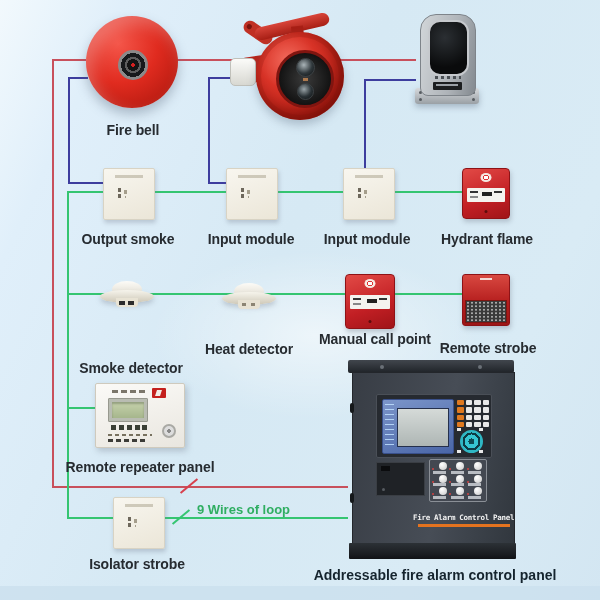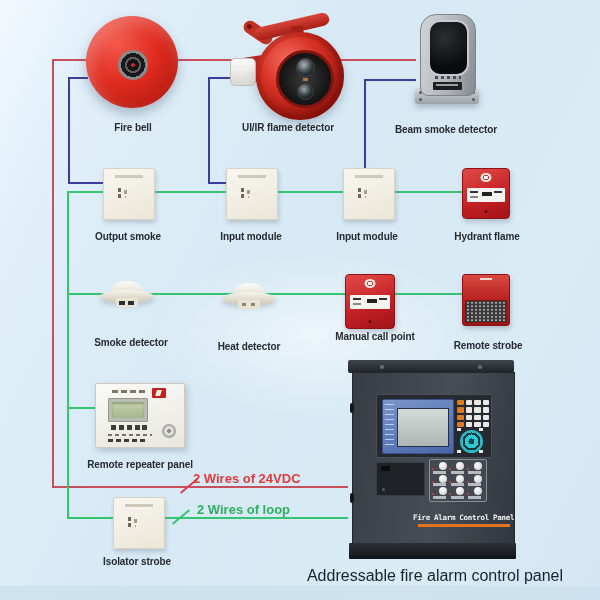--- a/index.html
+++ b/index.html
@@ -13,23 +13,23 @@
 
   
   .wire{position:absolute;}
   .red{background:#c8505c;}
   .blue{background:#3d3d9e;}
   .green{background:#35c571;}
   .tick{transform:rotate(-40deg);}
 
   
   .lbl{position:absolute;transform:translateX(-50%);white-space:nowrap;
-       font-size:10px;font-weight:600;color:#262b30;letter-spacing:-.1px;}
+       font-size:14px;font-weight:600;color:#262b30;letter-spacing:-.1px;}
   .caption{position:absolute;transform:translateX(-50%);white-space:nowrap;
-       font-size:16px;font-weight:400;color:#15242e;}
+       font-size:14px;font-weight:700;color:#15242e;}
   .ann{position:absolute;font-size:13px;font-weight:600;white-space:nowrap;}
   .ann.p{color:#e03a3a;}
   .ann.l{color:#2fae62;}
 
   
   .bell{position:absolute;left:86px;top:16px;width:92px;height:92px;border-radius:50%;
     background:radial-gradient(circle at 35% 30%,#f4564a,#e02b1f 45%,#b51a10 85%,#8f130c);
     box-shadow:0 6px 12px rgba(90,105,125,.4), inset 6px 8px 16px rgba(255,255,255,.28);}
   .bell-hub{position:absolute;left:32px;top:34px;width:30px;height:30px;border-radius:50%;
     background:radial-gradient(circle,#d22020 0 2px,#141414 2px 6px,#5d5d5d 6px 8px,#17191b 8px 12px,#8a8a8a 12px 15px);}
@@ -334,29 +334,26 @@
       <div class="kcell"></div>
       <div class="kcell"></div>
       <div class="kcell"></div>
     </div>
   </div>
   <div class="nameplate">Fire Alarm Control Panel</div>
   <div class="nameplate-bar"></div>
   <div class="panel-base"></div>
 
   <div class="lbl" style="left:133px;top:122px">Fire bell</div>
-  <div class="lbl" style="left:288px;top:122px">UI/IR flame detector</div>
-  <div class="lbl" style="left:446px;top:124px">Beam smoke detector</div>
   <div class="lbl" style="left:128px;top:231px">Output smoke</div>
   <div class="lbl" style="left:251px;top:231px">Input module</div>
   <div class="lbl" style="left:367px;top:231px">Input module</div>
   <div class="lbl" style="left:487px;top:231px">Hydrant flame</div>
-  <div class="lbl" style="left:131px;top:337px">Smoke detector</div>
+  <div class="lbl" style="left:131px;top:360px">Smoke detector</div>
   <div class="lbl" style="left:249px;top:341px">Heat detector</div>
   <div class="lbl" style="left:375px;top:331px">Manual call point</div>
   <div class="lbl" style="left:488px;top:340px">Remote strobe</div>
   <div class="lbl" style="left:140px;top:459px">Remote repeater panel</div>
   <div class="lbl" style="left:137px;top:556px">Isolator strobe</div>
 
-  <div class="ann p" style="left:193px;top:471px">2 Wires of 24VDC</div>
-  <div class="ann l" style="left:197px;top:502px">2 Wires of loop</div>
+  <div class="ann l" style="left:197px;top:502px">9 Wires of loop</div>
   <div class="caption" style="left:435px;top:567px">Addressable fire alarm control panel</div>
 </div>
 
 </body></html>

